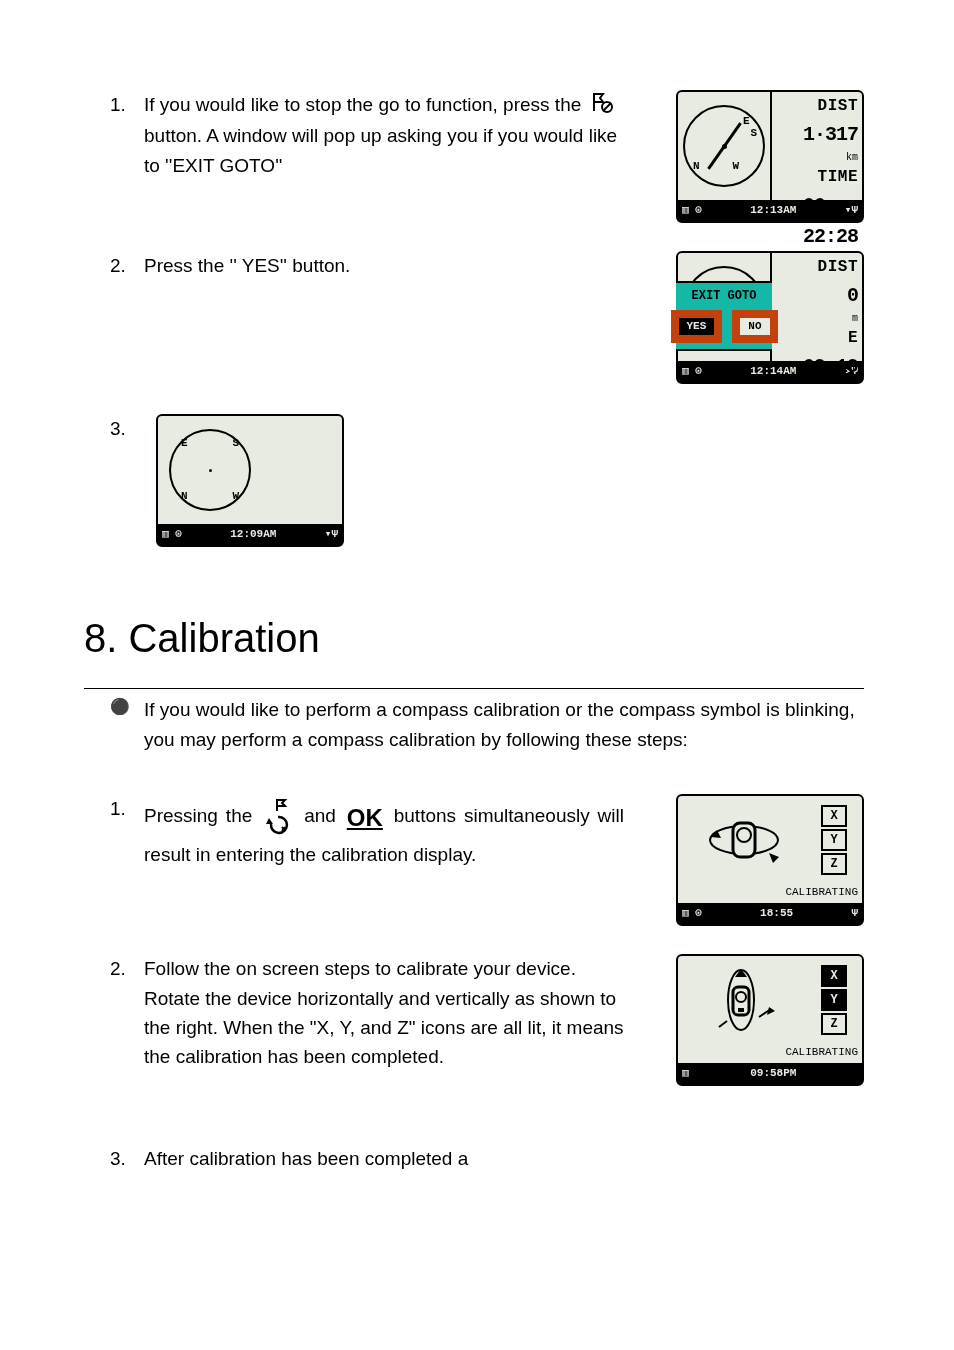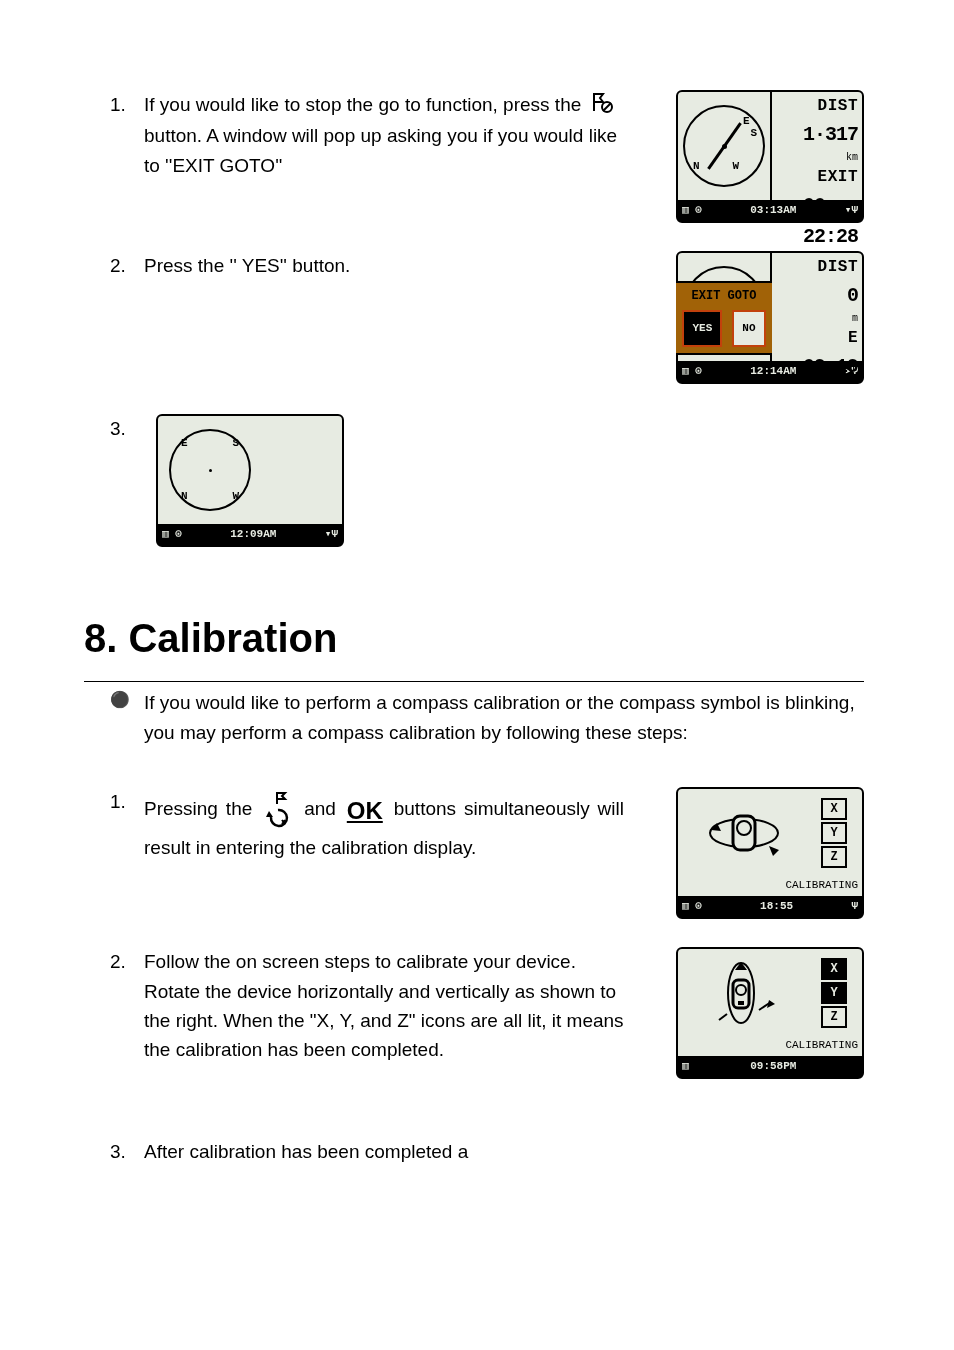--- a/index.html
+++ b/index.html
@@ -98,38 +98,38 @@
   .needle.dk { transform: rotate(35deg); }
   .dot {
     position:absolute; width:5px;height:5px;border-radius:50%;background:#000;
     left:50%;top:50%;margin-left:-2.5px;margin-top:-2.5px;
   }
   .dialog-overlay {
     position: absolute;
     top: 28px;
     left: -2px;
     right: -2px;
-    background: #a16207;
+    background: #14b8a6;
     border-top: 2px solid #000;
     border-bottom: 2px solid #000;
     padding: 4px 0 6px 0;
     text-align: center;
   }
   .dialog-overlay .dlg-title { font-size: 12px; font-weight: bold; margin-bottom: 4px;}
   .dlg-btns { display:flex; justify-content:center; gap:10px;}
   .dlg-btn {
-    border:2px solid #c2410c; padding:8px 8px; font-size:11px; font-weight:bold;
+    border:8px solid #c2410c; padding:0 8px; font-size:11px; font-weight:bold;
     background:#e7ebe2;
   }
   .dlg-btn.sel { background:#000; color:#e7ebe2;}
   h1.section {
     font-size: 40px;
-    font-weight: bold;
+    font-weight: normal;
     margin: 60px 0 0 -26px;
-    padding-bottom: 12px;
+    padding-bottom: 19px;
     border-bottom: 1px solid #000;
   }
   .bullet-row { display:flex; margin-top:6px;}
   .bullet { width:34px; flex:0 0 34px; font-size:16px;}
   .inline-icon {
     display:inline-block; vertical-align:middle;
     margin: 0 3px;
     text-decoration: underline;
   }
   .cal-body {
@@ -178,28 +178,28 @@
             <div class="card" style="bottom:10px;right:24px;">W</div>
             <div class="card" style="bottom:10px;left:8px;">N</div>
             <div class="needle dk"></div>
             <div class="dot"></div>
           </div>
         </div>
         <div class="data-box">
           <div class="lbl">DIST</div>
           <div class="big">1·317</div>
           <div class="unit">km</div>
-          <div class="lbl">EXIT</div>
+          <div class="lbl">TIME</div>
           <div class="big">00· :</div>
           <div class="big">22:28</div>
         </div>
       </div>
       <div class="lcd-status">
         <span>▥ ⊙</span>
-        <span>03:13AM</span>
+        <span>12:13AM</span>
         <span>▾Ψ</span>
       </div>
     </div>
   </div>
 </div>
 
 <div class="row">
   <div class="num">2.</div>
   <div class="text">Press the '' YES'' button.</div>
   <div class="fig">

